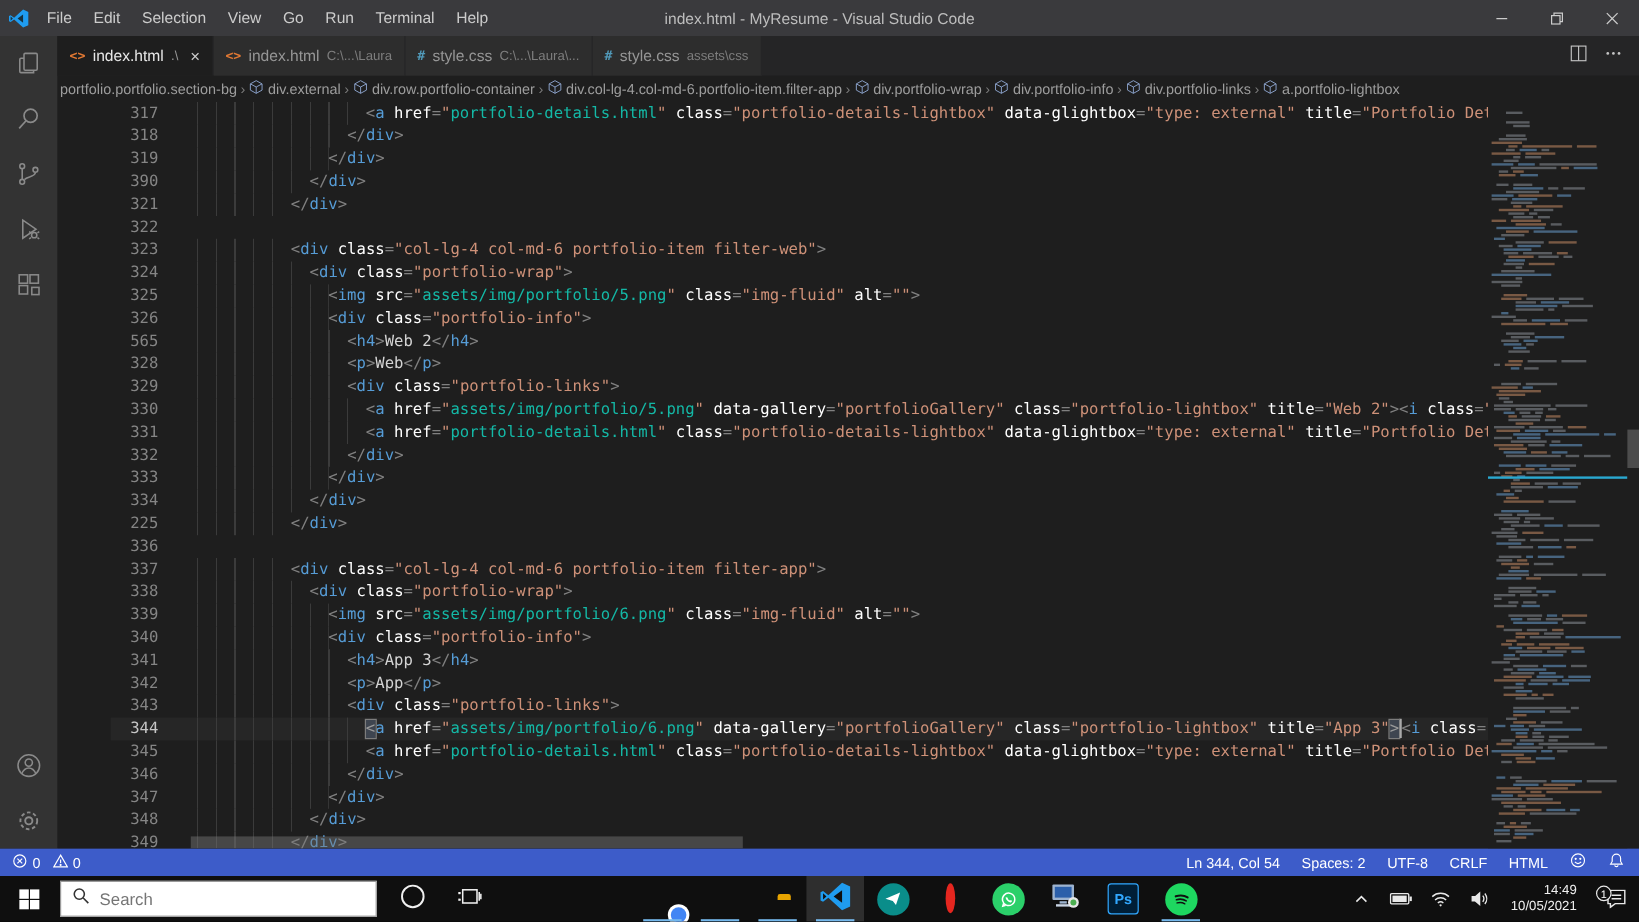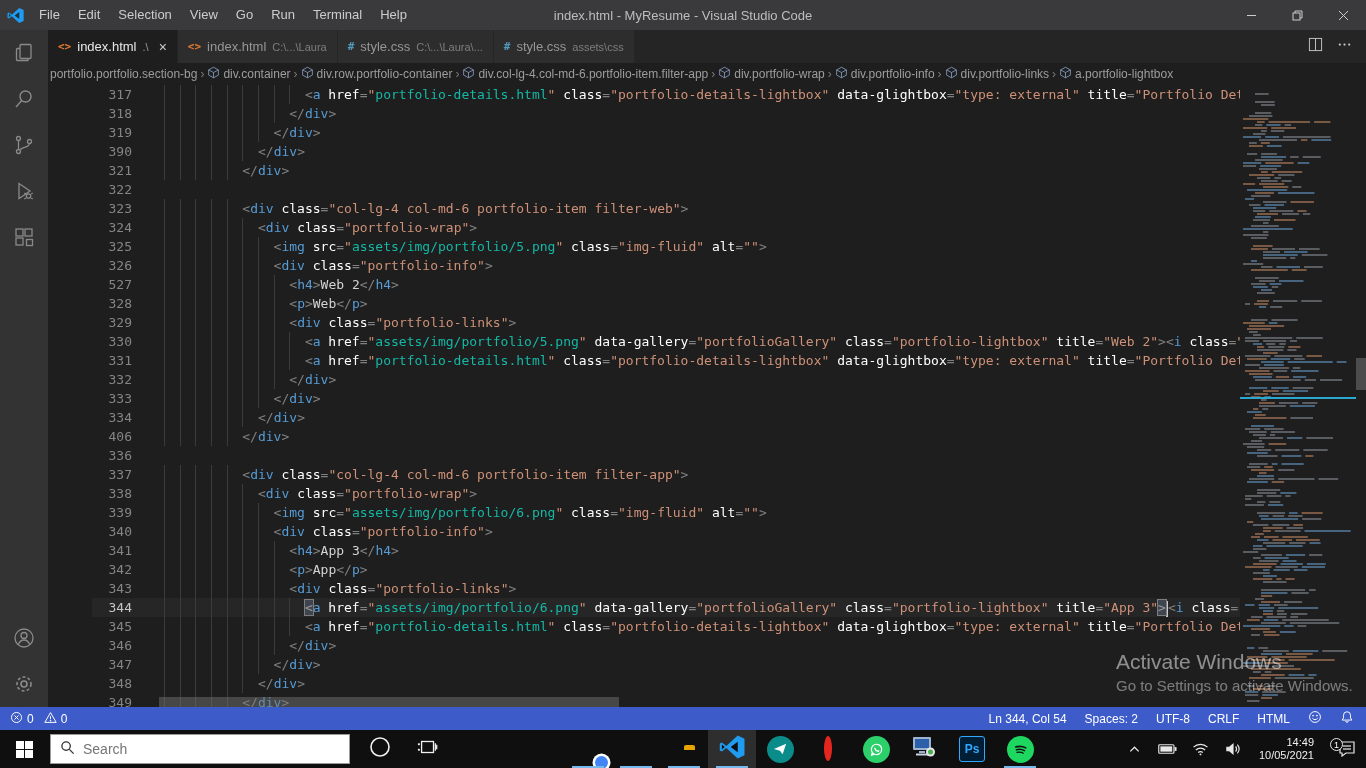--- a/index.html
+++ b/index.html
@@ -72,21 +72,21 @@
 
   
   .statusbar { height:23px; background:#3d5cc9; color:#ffffff; display:flex; align-items:center; font-size:12px; }
   .sb-left { display:flex; align-items:center; padding-left:10px; gap:10px; }
   .sb-item { display:flex; align-items:center; gap:4px; }
   .sb-right { margin-left:auto; display:flex; align-items:center; gap:18px; padding-right:12px; }
 
   
   .taskbar { height:38px; background:#0f0f0f; display:flex; align-items:stretch; }
   .tb-start { width:48px; display:flex; align-items:center; justify-content:center; }
-  .tb-search { width:300px; margin:4px 6px 4px 2px; background:#ffffff; border:1px solid #9a9a9a; display:flex; align-items:center; padding:0 9px; gap:8px; }
+  .tb-search { width:264px; margin:4px 6px 4px 2px; background:#ffffff; border:1px solid #9a9a9a; display:flex; align-items:center; padding:0 9px; gap:8px; }
   .tb-search input { border:0; outline:0; font-size:14px; color:#333; width:220px; font-family:"Liberation Sans",sans-serif; background:transparent; }
   .tb-quick { display:flex; }
   .tb-apps { display:flex; margin-left:112px; }
   .tb-cell { width:48px; display:flex; align-items:center; justify-content:center; position:relative; }
   .tb-cell.running::after { content:""; position:absolute; bottom:0; left:8px; right:8px; height:2px; background:#76b9ed; }
   .tb-cell.active { background:#2e2e2e; }
   .tray { margin-left:auto; display:flex; align-items:center; gap:6px; color:#e8e8e8; }
   .tray-ic { width:27px; height:38px; display:flex; align-items:center; justify-content:center; }
   .clock { text-align:right; color:#f0f0f0; font-size:11px; line-height:13px; padding:0 8px 0 6px; }
   .tb-notif { width:38px; display:flex; align-items:center; justify-content:center; position:relative; }
@@ -248,21 +248,21 @@
       <div class="breadcrumbs" id="breadcrumbs">
           <span class="bc-item">
             <span>portfolio.portfolio.section-bg</span>
           </span>
           <span class="bc-sep">›</span>
           <span class="bc-item">
             <span><svg width="13" height="13" viewBox="0 0 16 16" fill="none" stroke="#8aa0c8" stroke-width="1">
                 <path d="M8 1.5 14 4.8v6.4L8 14.5 2 11.2V4.8z"></path>
                 <path d="M2 4.8l6 3.2 6-3.2M8 8v6.5"></path>
               </svg></span>
-            <span>div.container</span>
+            <span>div.external</span>
           </span>
           <span class="bc-sep">›</span>
           <span class="bc-item">
             <span><svg width="13" height="13" viewBox="0 0 16 16" fill="none" stroke="#8aa0c8" stroke-width="1">
                 <path d="M8 1.5 14 4.8v6.4L8 14.5 2 11.2V4.8z"></path>
                 <path d="M2 4.8l6 3.2 6-3.2M8 8v6.5"></path>
               </svg></span>
             <span>div.row.portfolio-container</span>
           </span>
           <span class="bc-sep">›</span>
@@ -312,29 +312,29 @@
             <div class="code-line"><span class="ln">317</span><span class="lbody"><span class="indent" style="width: 140.9px;"></span><span class="tk-p">&lt;</span><span class="tk-t">a</span><span class="tk-a"> href</span><span class="tk-p">=</span><span class="tk-s">"</span><span class="tk-u">portfolio-details.html</span><span class="tk-s">"</span><span class="tk-a"> class</span><span class="tk-p">=</span><span class="tk-s">"portfolio-details-lightbox"</span><span class="tk-a"> data-glightbox</span><span class="tk-p">=</span><span class="tk-s">"type: external"</span><span class="tk-a"> title</span><span class="tk-p">=</span><span class="tk-s">"Portfolio Details"</span><span class="tk-p">&gt;&lt;</span></span></div>
             <div class="code-line"><span class="ln">318</span><span class="lbody"><span class="indent" style="width: 125.3px;"></span><span class="tk-p">&lt;/</span><span class="tk-t">div</span><span class="tk-p">&gt;</span></span></div>
             <div class="code-line"><span class="ln">319</span><span class="lbody"><span class="indent" style="width: 109.6px;"></span><span class="tk-p">&lt;/</span><span class="tk-t">div</span><span class="tk-p">&gt;</span></span></div>
             <div class="code-line"><span class="ln">390</span><span class="lbody"><span class="indent" style="width: 94px;"></span><span class="tk-p">&lt;/</span><span class="tk-t">div</span><span class="tk-p">&gt;</span></span></div>
             <div class="code-line"><span class="ln">321</span><span class="lbody"><span class="indent" style="width: 78.3px;"></span><span class="tk-p">&lt;/</span><span class="tk-t">div</span><span class="tk-p">&gt;</span></span></div>
             <div class="code-line"><span class="ln">322</span><span class="lbody"></span></div>
             <div class="code-line"><span class="ln">323</span><span class="lbody"><span class="indent" style="width: 78.3px;"></span><span class="tk-p">&lt;</span><span class="tk-t">div</span><span class="tk-a"> class</span><span class="tk-p">=</span><span class="tk-s">"col-lg-4 col-md-6 portfolio-item filter-web"</span><span class="tk-p">&gt;</span></span></div>
             <div class="code-line"><span class="ln">324</span><span class="lbody"><span class="indent" style="width: 94px;"></span><span class="tk-p">&lt;</span><span class="tk-t">div</span><span class="tk-a"> class</span><span class="tk-p">=</span><span class="tk-s">"portfolio-wrap"</span><span class="tk-p">&gt;</span></span></div>
             <div class="code-line"><span class="ln">325</span><span class="lbody"><span class="indent" style="width: 109.6px;"></span><span class="tk-p">&lt;</span><span class="tk-t">img</span><span class="tk-a"> src</span><span class="tk-p">=</span><span class="tk-s">"</span><span class="tk-u">assets/img/portfolio/5.png</span><span class="tk-s">"</span><span class="tk-a"> class</span><span class="tk-p">=</span><span class="tk-s">"img-fluid"</span><span class="tk-a"> alt</span><span class="tk-p">=</span><span class="tk-s">""</span><span class="tk-p">&gt;</span></span></div>
             <div class="code-line"><span class="ln">326</span><span class="lbody"><span class="indent" style="width: 109.6px;"></span><span class="tk-p">&lt;</span><span class="tk-t">div</span><span class="tk-a"> class</span><span class="tk-p">=</span><span class="tk-s">"portfolio-info"</span><span class="tk-p">&gt;</span></span></div>
-            <div class="code-line"><span class="ln">527</span><span class="lbody"><span class="indent" style="width: 125.3px;"></span><span class="tk-p">&lt;</span><span class="tk-t">h4</span><span class="tk-p">&gt;</span><span class="tk-x">Web 2</span><span class="tk-p">&lt;/</span><span class="tk-t">h4</span><span class="tk-p">&gt;</span></span></div>
+            <div class="code-line"><span class="ln">565</span><span class="lbody"><span class="indent" style="width: 125.3px;"></span><span class="tk-p">&lt;</span><span class="tk-t">h4</span><span class="tk-p">&gt;</span><span class="tk-x">Web 2</span><span class="tk-p">&lt;/</span><span class="tk-t">h4</span><span class="tk-p">&gt;</span></span></div>
             <div class="code-line"><span class="ln">328</span><span class="lbody"><span class="indent" style="width: 125.3px;"></span><span class="tk-p">&lt;</span><span class="tk-t">p</span><span class="tk-p">&gt;</span><span class="tk-x">Web</span><span class="tk-p">&lt;/</span><span class="tk-t">p</span><span class="tk-p">&gt;</span></span></div>
             <div class="code-line"><span class="ln">329</span><span class="lbody"><span class="indent" style="width: 125.3px;"></span><span class="tk-p">&lt;</span><span class="tk-t">div</span><span class="tk-a"> class</span><span class="tk-p">=</span><span class="tk-s">"portfolio-links"</span><span class="tk-p">&gt;</span></span></div>
             <div class="code-line"><span class="ln">330</span><span class="lbody"><span class="indent" style="width: 140.9px;"></span><span class="tk-p">&lt;</span><span class="tk-t">a</span><span class="tk-a"> href</span><span class="tk-p">=</span><span class="tk-s">"</span><span class="tk-u">assets/img/portfolio/5.png</span><span class="tk-s">"</span><span class="tk-a"> data-gallery</span><span class="tk-p">=</span><span class="tk-s">"portfolioGallery"</span><span class="tk-a"> class</span><span class="tk-p">=</span><span class="tk-s">"portfolio-lightbox"</span><span class="tk-a"> title</span><span class="tk-p">=</span><span class="tk-s">"Web 2"</span><span class="tk-p">&gt;&lt;</span><span class="tk-t">i</span><span class="tk-a"> class</span><span class="tk-p">=</span><span class="tk-s">"bx bx-p</span></span></div>
             <div class="code-line"><span class="ln">331</span><span class="lbody"><span class="indent" style="width: 140.9px;"></span><span class="tk-p">&lt;</span><span class="tk-t">a</span><span class="tk-a"> href</span><span class="tk-p">=</span><span class="tk-s">"</span><span class="tk-u">portfolio-details.html</span><span class="tk-s">"</span><span class="tk-a"> class</span><span class="tk-p">=</span><span class="tk-s">"portfolio-details-lightbox"</span><span class="tk-a"> data-glightbox</span><span class="tk-p">=</span><span class="tk-s">"type: external"</span><span class="tk-a"> title</span><span class="tk-p">=</span><span class="tk-s">"Portfolio Details"</span><span class="tk-p">&gt;&lt;</span></span></div>
             <div class="code-line"><span class="ln">332</span><span class="lbody"><span class="indent" style="width: 125.3px;"></span><span class="tk-p">&lt;/</span><span class="tk-t">div</span><span class="tk-p">&gt;</span></span></div>
             <div class="code-line"><span class="ln">333</span><span class="lbody"><span class="indent" style="width: 109.6px;"></span><span class="tk-p">&lt;/</span><span class="tk-t">div</span><span class="tk-p">&gt;</span></span></div>
             <div class="code-line"><span class="ln">334</span><span class="lbody"><span class="indent" style="width: 94px;"></span><span class="tk-p">&lt;/</span><span class="tk-t">div</span><span class="tk-p">&gt;</span></span></div>
-            <div class="code-line"><span class="ln">406</span><span class="lbody"><span class="indent" style="width: 78.3px;"></span><span class="tk-p">&lt;/</span><span class="tk-t">div</span><span class="tk-p">&gt;</span></span></div>
+            <div class="code-line"><span class="ln">225</span><span class="lbody"><span class="indent" style="width: 78.3px;"></span><span class="tk-p">&lt;/</span><span class="tk-t">div</span><span class="tk-p">&gt;</span></span></div>
             <div class="code-line"><span class="ln">336</span><span class="lbody"></span></div>
             <div class="code-line"><span class="ln">337</span><span class="lbody"><span class="indent" style="width: 78.3px;"></span><span class="tk-p">&lt;</span><span class="tk-t">div</span><span class="tk-a"> class</span><span class="tk-p">=</span><span class="tk-s">"col-lg-4 col-md-6 portfolio-item filter-app"</span><span class="tk-p">&gt;</span></span></div>
             <div class="code-line"><span class="ln">338</span><span class="lbody"><span class="indent" style="width: 94px;"></span><span class="tk-p">&lt;</span><span class="tk-t">div</span><span class="tk-a"> class</span><span class="tk-p">=</span><span class="tk-s">"portfolio-wrap"</span><span class="tk-p">&gt;</span></span></div>
             <div class="code-line"><span class="ln">339</span><span class="lbody"><span class="indent" style="width: 109.6px;"></span><span class="tk-p">&lt;</span><span class="tk-t">img</span><span class="tk-a"> src</span><span class="tk-p">=</span><span class="tk-s">"</span><span class="tk-u">assets/img/portfolio/6.png</span><span class="tk-s">"</span><span class="tk-a"> class</span><span class="tk-p">=</span><span class="tk-s">"img-fluid"</span><span class="tk-a"> alt</span><span class="tk-p">=</span><span class="tk-s">""</span><span class="tk-p">&gt;</span></span></div>
             <div class="code-line"><span class="ln">340</span><span class="lbody"><span class="indent" style="width: 109.6px;"></span><span class="tk-p">&lt;</span><span class="tk-t">div</span><span class="tk-a"> class</span><span class="tk-p">=</span><span class="tk-s">"portfolio-info"</span><span class="tk-p">&gt;</span></span></div>
             <div class="code-line"><span class="ln">341</span><span class="lbody"><span class="indent" style="width: 125.3px;"></span><span class="tk-p">&lt;</span><span class="tk-t">h4</span><span class="tk-p">&gt;</span><span class="tk-x">App 3</span><span class="tk-p">&lt;/</span><span class="tk-t">h4</span><span class="tk-p">&gt;</span></span></div>
             <div class="code-line"><span class="ln">342</span><span class="lbody"><span class="indent" style="width: 125.3px;"></span><span class="tk-p">&lt;</span><span class="tk-t">p</span><span class="tk-p">&gt;</span><span class="tk-x">App</span><span class="tk-p">&lt;/</span><span class="tk-t">p</span><span class="tk-p">&gt;</span></span></div>
             <div class="code-line"><span class="ln">343</span><span class="lbody"><span class="indent" style="width: 125.3px;"></span><span class="tk-p">&lt;</span><span class="tk-t">div</span><span class="tk-a"> class</span><span class="tk-p">=</span><span class="tk-s">"portfolio-links"</span><span class="tk-p">&gt;</span></span></div>
             <div class="code-line current"><span class="ln">344</span><span class="lbody"><span class="indent" style="width: 140.9px;"></span><span class="tk-pm">&lt;</span><span class="tk-t">a</span><span class="tk-a"> href</span><span class="tk-p">=</span><span class="tk-s">"</span><span class="tk-u">assets/img/portfolio/6.png</span><span class="tk-s">"</span><span class="tk-a"> data-gallery</span><span class="tk-p">=</span><span class="tk-s">"portfolioGallery"</span><span class="tk-a"> class</span><span class="tk-p">=</span><span class="tk-s">"portfolio-lightbox"</span><span class="tk-a"> title</span><span class="tk-p">=</span><span class="tk-s">"App 3"</span><span class="tk-pm">&gt;</span><span class="tk-c"></span><span class="tk-p">&lt;</span><span class="tk-t">i</span><span class="tk-a"> class</span><span class="tk-p">=</span><span class="tk-s">"bx bx-p</span></span></div>
             <div class="code-line"><span class="ln">345</span><span class="lbody"><span class="indent" style="width: 140.9px;"></span><span class="tk-p">&lt;</span><span class="tk-t">a</span><span class="tk-a"> href</span><span class="tk-p">=</span><span class="tk-s">"</span><span class="tk-u">portfolio-details.html</span><span class="tk-s">"</span><span class="tk-a"> class</span><span class="tk-p">=</span><span class="tk-s">"portfolio-details-lightbox"</span><span class="tk-a"> data-glightbox</span><span class="tk-p">=</span><span class="tk-s">"type: external"</span><span class="tk-a"> title</span><span class="tk-p">=</span><span class="tk-s">"Portfolio Details"</span><span class="tk-p">&gt;&lt;</span></span></div>
@@ -691,24 +691,20 @@
             </svg>
           <div class="minimap-rule"></div>
         </div>
         <div class="vscroll">
             <div class="vthumb"></div>
           </div>
         <div class="hscroll">
             <div class="hthumb"></div>
           </div>
 
-        <div class="watermark">
-          <div class="wm1">Activate Windows</div>
-          <div class="wm2">Go to Settings to activate Windows.</div>
-        </div>
       </div>
     </div>
   </div>
 
   <div class="statusbar">
     <div class="sb-left" id="status-left">
         <span class="sb-item">
           <span><svg width="13" height="13" viewBox="0 0 16 16" fill="none" stroke="#ffffff" stroke-width="1.2">
               <circle cx="8" cy="8" r="6.2"></circle>
               <line x1="5.5" y1="5.5" x2="10.5" y2="10.5"></line>

